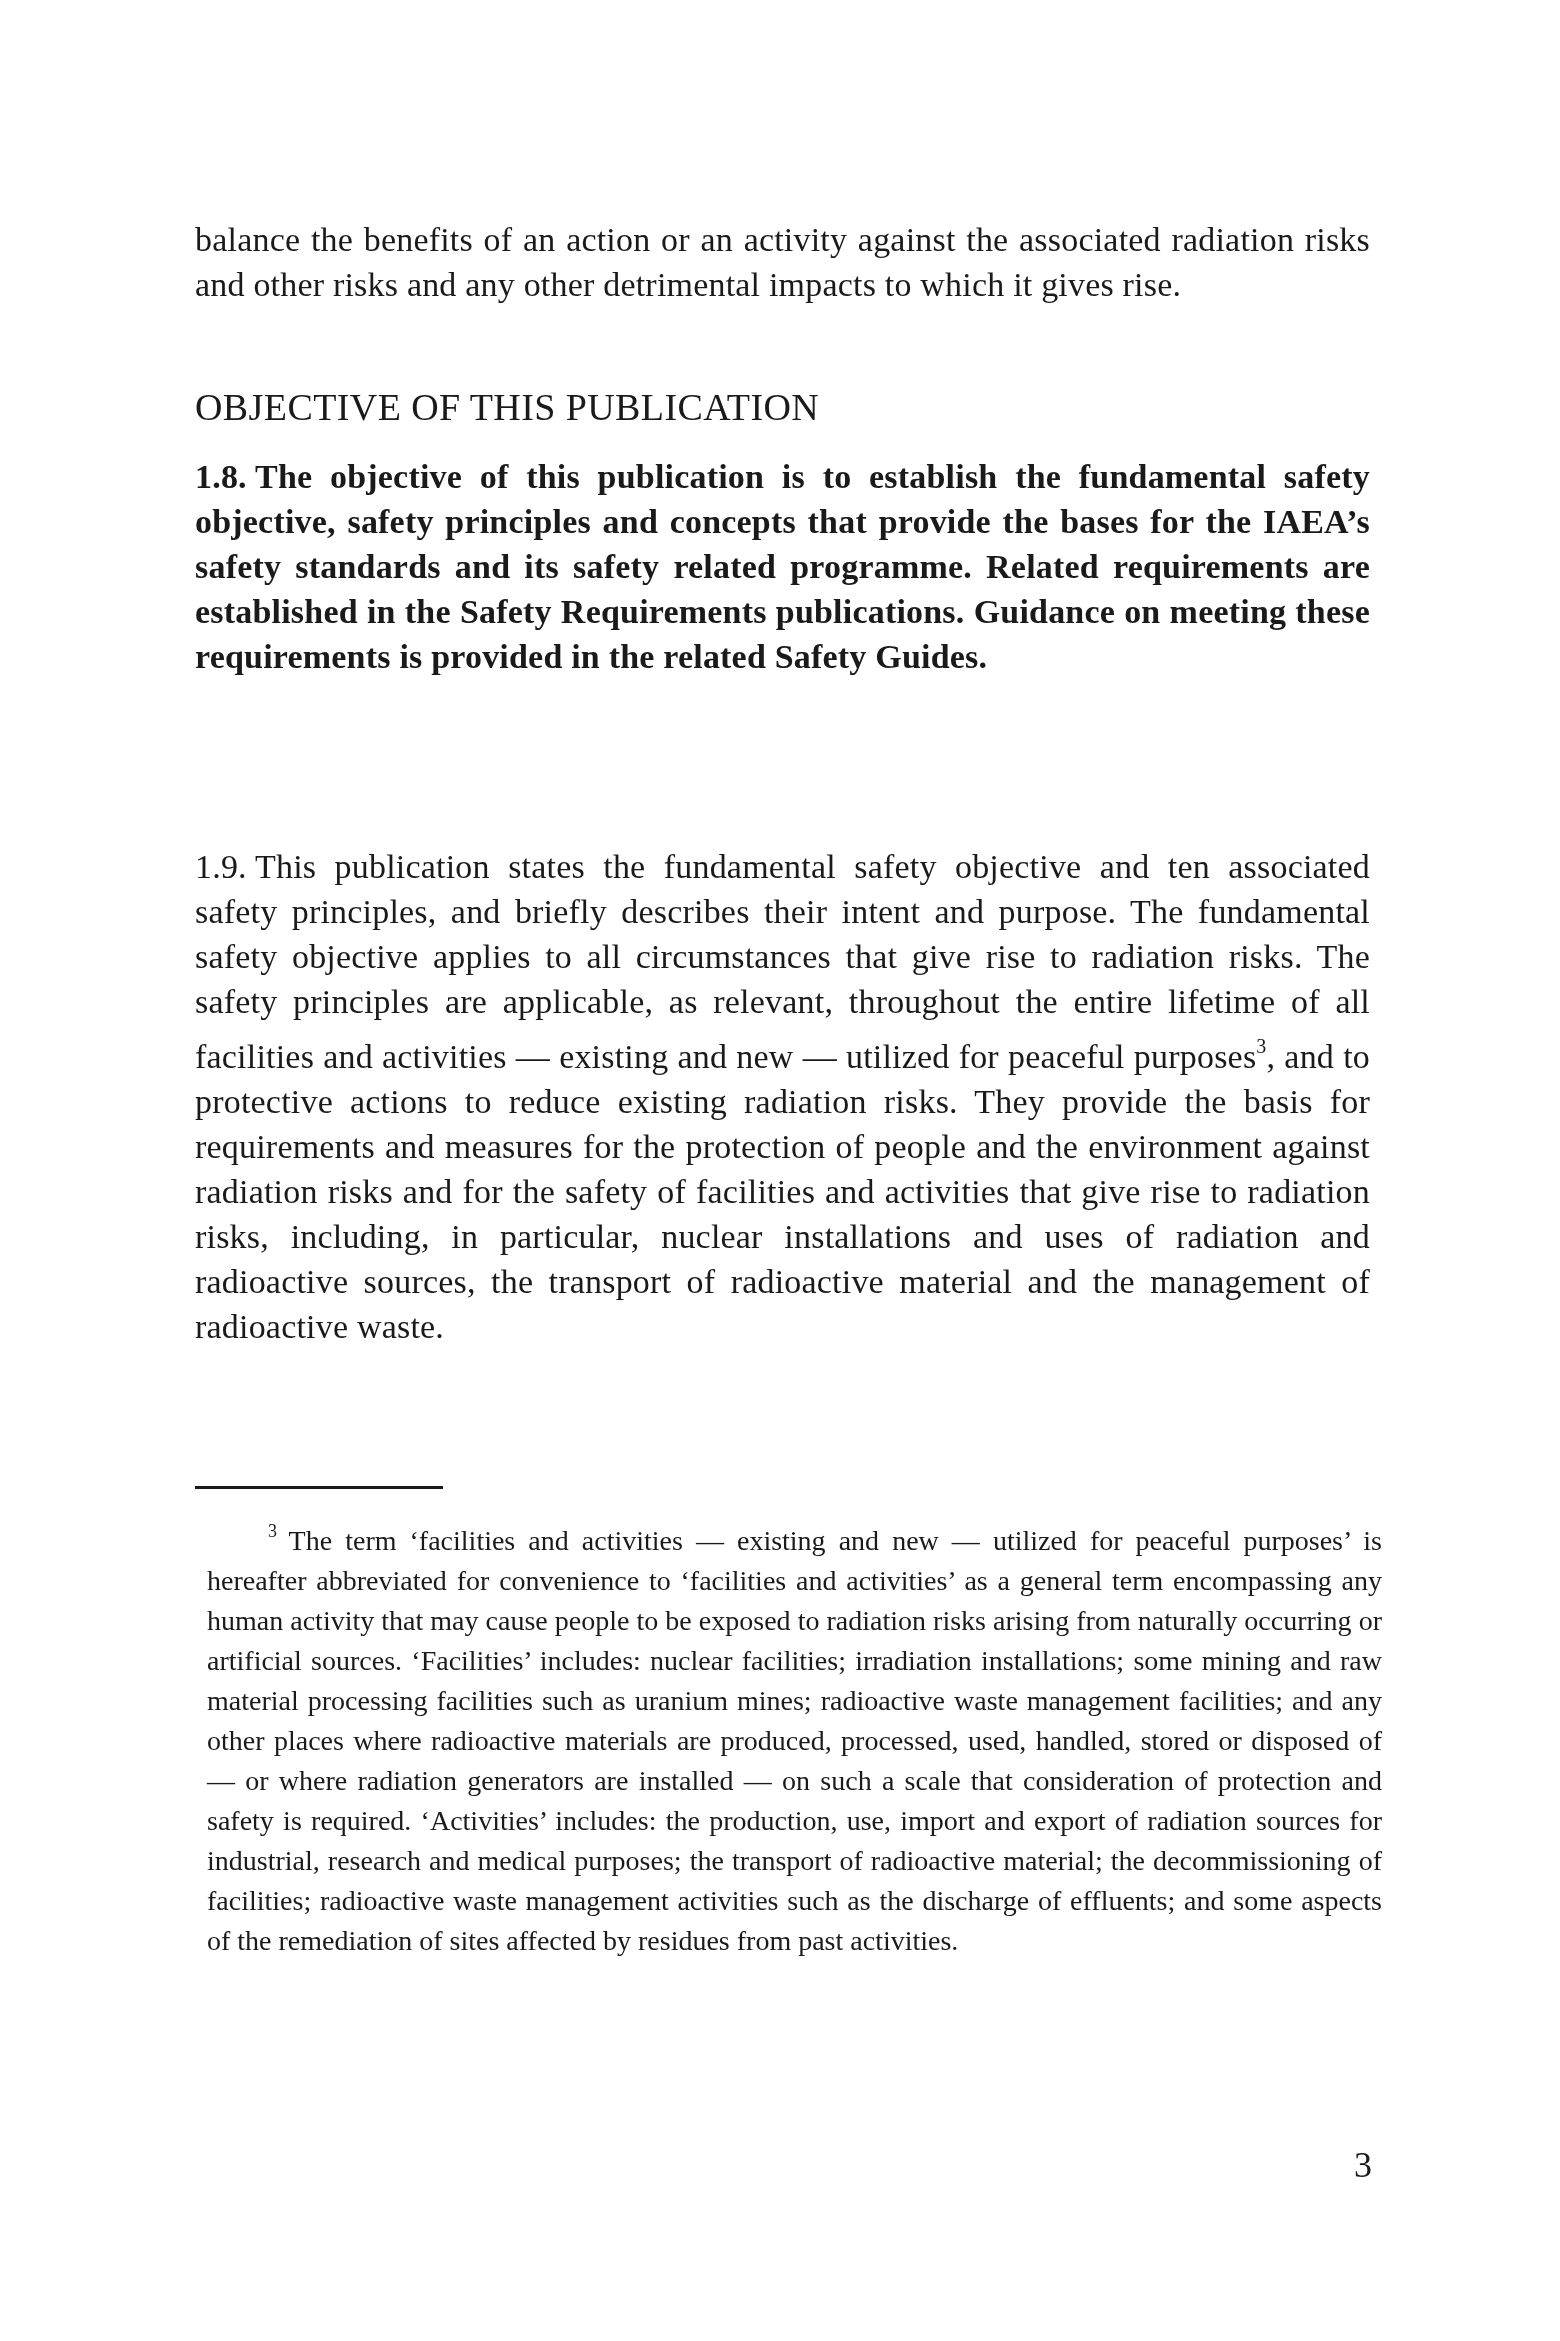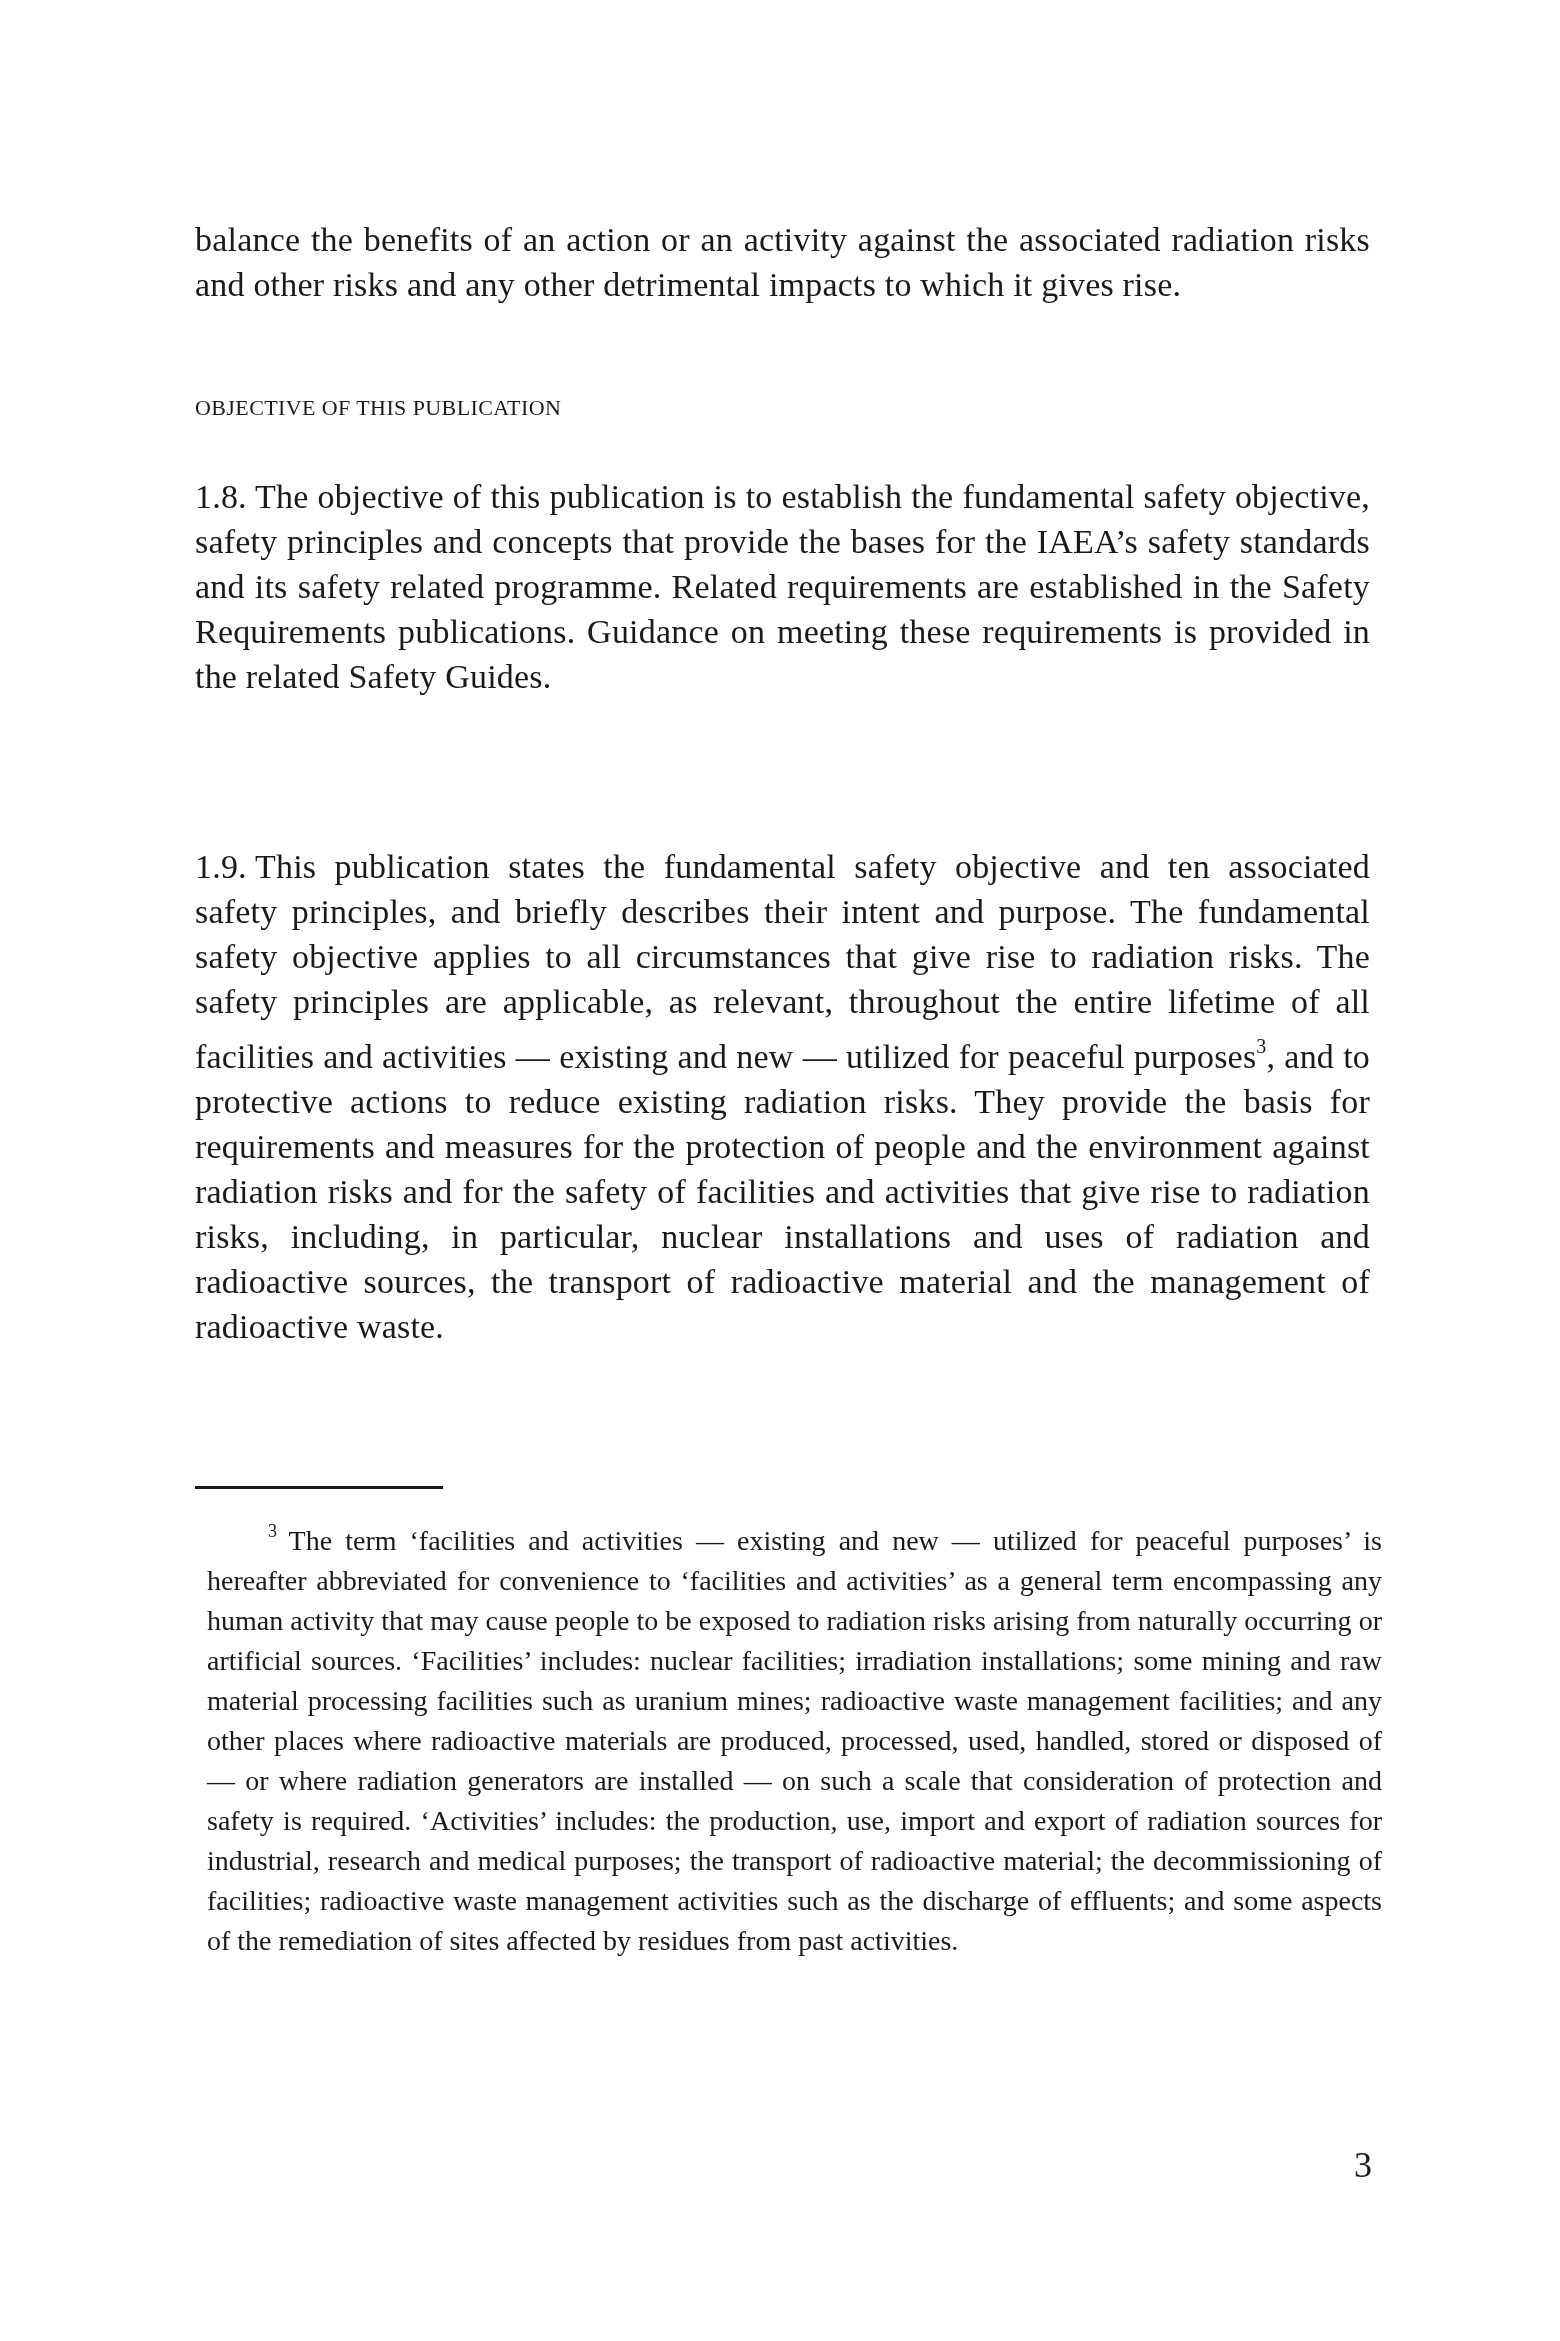--- a/index.html
+++ b/index.html
@@ -7,21 +7,21 @@
     width: 1560px; height: 2342px; position: relative; overflow: hidden;
     font-family: "Liberation Serif", "DejaVu Serif", serif; color: #1a1a1a;
   }
   .page { position: absolute; left: 0; top: 0; width: 1560px; height: 2342px; }
   .block { position: absolute; left: 195px; width: 1175px; }
   .body-text {
     font-size: 34px; line-height: 45px; text-align: justify;
     margin: 0; letter-spacing: 0.2px;
   }
   .heading {
-    font-size: 22px; line-height: 45px; margin: 0; letter-spacing: 0.4px;
+    font-size: 38px; line-height: 45px; margin: 0; letter-spacing: 0.4px;
     font-weight: normal;
   }
   .para-num { display: inline-block; width: 60px; }
   .fn-text {
     font-size: 28px; line-height: 40px; text-align: justify; margin: 0;
   }
   .fn-rule {
     position: absolute; left: 195px; top: 1486px; width: 248px; height: 2.5px;
     background: #1a1a1a;
   }
@@ -37,21 +37,21 @@
 <div class="page">
 
   <div class="block" style="top:217px;">
     <p class="body-text">balance the benefits of an action or an activity against the associated radiation risks and other risks and any other detrimental impacts to which it gives rise.</p>
   </div>
 
   <div class="block" style="top:385px;">
     <h2 class="heading">OBJECTIVE OF THIS PUBLICATION</h2>
   </div>
 
-  <div class="block" style="top:474px;">
+  <div class="block" style="top:454px;font-weight:bold;">
     <p class="body-text"><span class="para-num">1.8.</span><span>The objective of this publication is to establish the fundamental safety objective, safety principles and concepts that provide the bases for the IAEA’s safety standards and its safety related programme. Related requirements are established in the Safety Requirements publications. Guidance on meeting these requirements is provided in the related Safety Guides.</span></p>
   </div>
 
 
   <div class="block" style="top:844px;">
     <p class="body-text"><span class="para-num">1.9.</span><span>This publication states the fundamental safety objective and ten associated safety principles, and briefly describes their intent and purpose. The fundamental safety objective applies to all circumstances that give rise to radiation risks. The safety principles are applicable, as relevant, throughout the entire lifetime of all facilities and activities — existing and new — utilized for peaceful purposes</span><span class="sup">3</span><span>, and to protective actions to reduce existing radiation risks. They provide the basis for requirements and measures for the protection of people and the environment against radiation risks and for the safety of facilities and activities that give rise to radiation risks, including, in particular, nuclear installations and uses of radiation and radioactive sources, the transport of radioactive material and the management of radioactive waste.</span></p>
   </div>
 
   <div class="fn-rule"></div>
 

